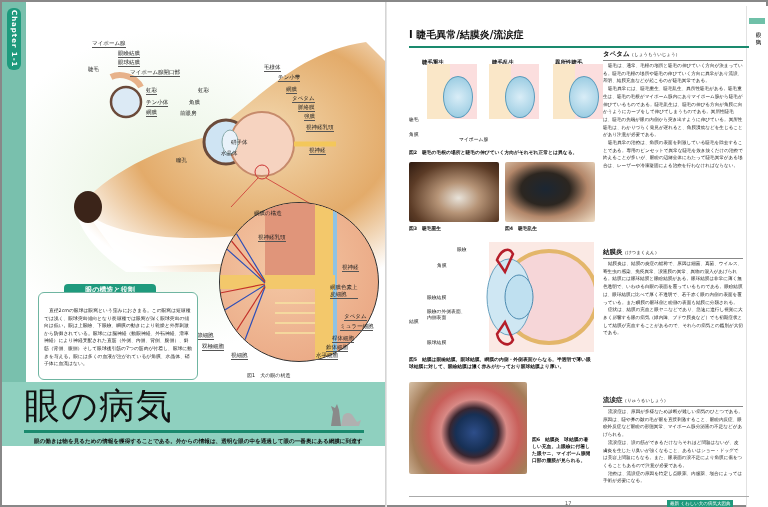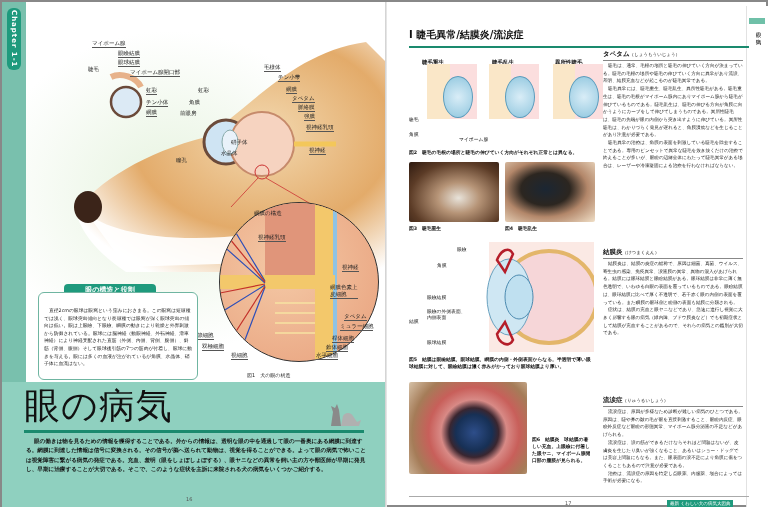--- a/index.html
+++ b/index.html
@@ -1,20 +1,20 @@
 <!DOCTYPE html>
 <html><head>
 <meta charset="utf-8">
 <style>
 *{box-sizing:border-box;margin:0;padding:0}
 body{width:768px;height:507px;background:#7a7a7a;font-family:"DejaVu Sans",sans-serif;overflow:hidden;position:relative}
 .spread{position:absolute;left:0;top:0;width:768px;height:507px;background:#fff;border:2px solid #888}
 .gutter{position:absolute;left:383px;top:0;width:2px;height:507px;background:linear-gradient(90deg,#ccc,#eee)}
 
-.lp{position:absolute;left:0;top:0;width:384px;height:505px;overflow:hidden}
+.lp{position:absolute;left:0;top:0;width:384px;height:444px;overflow:hidden}
 .lstrip{position:absolute;left:0;top:0;width:24px;height:505px;background:#79c0ad}
 .chap{position:absolute;left:5px;top:6px;width:14px;height:62px;background:#1f9a7d;border-radius:6px;color:#fff;font-size:7px;font-weight:bold;writing-mode:vertical-rl;text-align:center;line-height:14px;letter-spacing:1px}
 .illu{position:absolute;left:24px;top:0;width:360px;height:380px;background:radial-gradient(ellipse at 40% 50%,#e6f3df 0%,#fff 60%)}
 .dog{position:absolute;left:40px;top:30px;width:320px;height:240px}
 .lab{position:absolute;font-size:5.5px;color:#222;white-space:nowrap;border-bottom:.5px solid #555;line-height:7px}
 .circle{position:absolute;left:193px;top:200px;width:160px;height:160px;border-radius:50%;background:radial-gradient(circle at 40% 40%,#f4c9a6,#e8a07c);border:1.5px solid #333;overflow:hidden}
 .infobox{position:absolute;left:36px;top:290px;width:160px;height:88px;border:1.5px solid #6fb5a1;border-radius:6px;background:#fff;padding:14px 5px 3px 5px;font-size:4.8px;line-height:7.6px;color:#222;text-indent:5px}
 .infohead{position:absolute;left:62px;top:282px;width:92px;height:12px;background:#1f9a7d;border-radius:4px;color:#fff;font-size:7px;font-weight:bold;text-align:center;line-height:12px}
 .fig1{position:absolute;left:245px;top:370px;font-size:5px;color:#222}
 .teal{position:absolute;left:0;top:380px;width:384px;height:125px;background:#8fd0bf}

